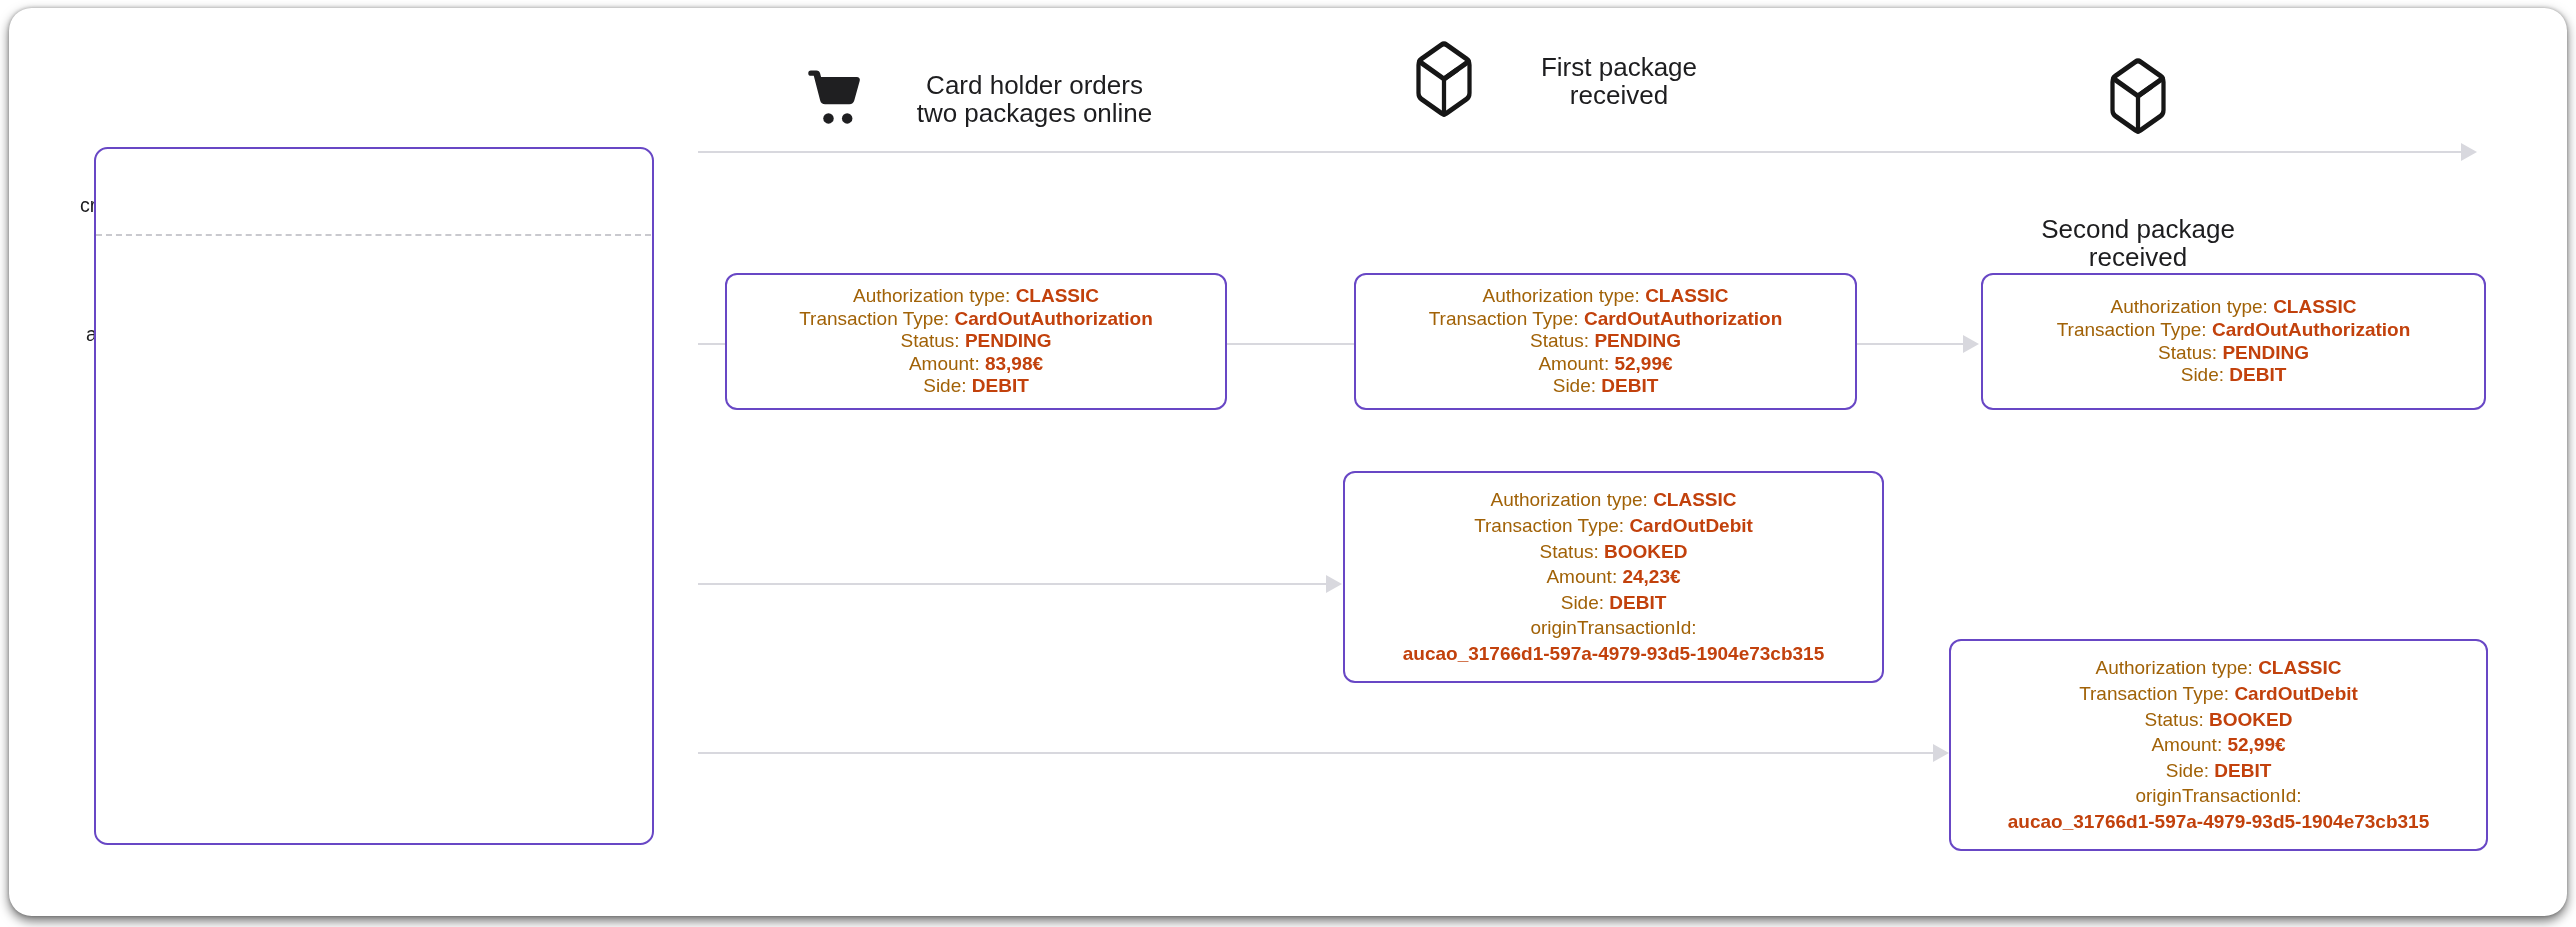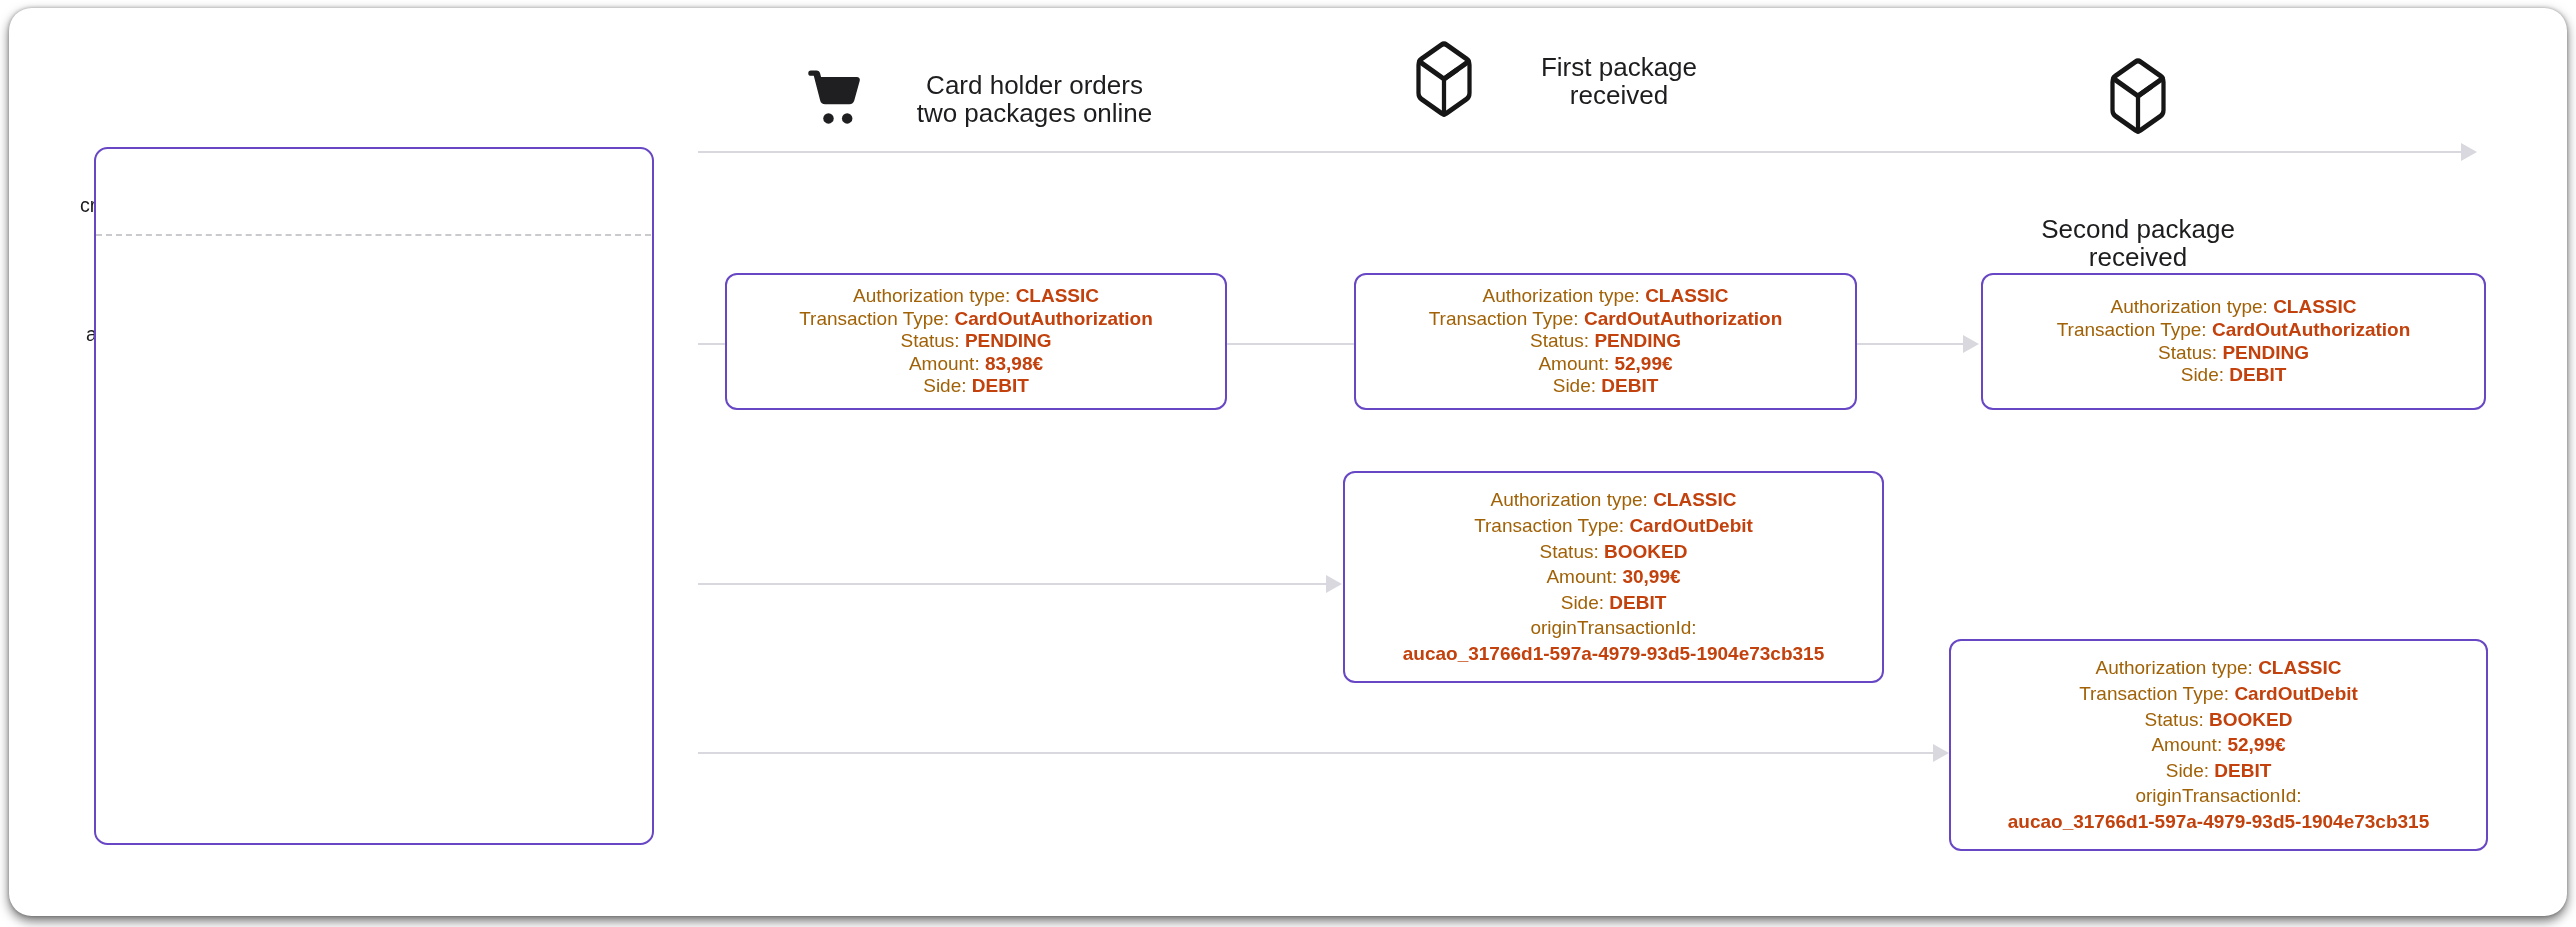--- a/index.html
+++ b/index.html
@@ -144,21 +144,21 @@
 <div class="tx-box" style="left:1981px;top:273px;width:505px;height:137px;">
     <div class="box-line"><span class="lbl">Authorization type: </span><span class="val">CLASSIC</span></div>
     <div class="box-line"><span class="lbl">Transaction Type: </span><span class="val">CardOutAuthorization</span></div>
     <div class="box-line"><span class="lbl">Status: </span><span class="val">PENDING</span></div>
     <div class="box-line"><span class="lbl">Side: </span><span class="val">DEBIT</span></div>
   </div>
 <div class="tx-box tall" style="left:1343px;top:471px;width:541px;height:212px;">
     <div class="box-line"><span class="lbl">Authorization type: </span><span class="val">CLASSIC</span></div>
     <div class="box-line"><span class="lbl">Transaction Type: </span><span class="val">CardOutDebit</span></div>
     <div class="box-line"><span class="lbl">Status: </span><span class="val">BOOKED</span></div>
-    <div class="box-line"><span class="lbl">Amount: </span><span class="val">30,99€</span></div>
+    <div class="box-line"><span class="lbl">Amount: </span><span class="val">24,23€</span></div>
     <div class="box-line"><span class="lbl">Side: </span><span class="val">DEBIT</span></div>
     <div class="box-line"><span class="lbl">originTransactionId:</span></div>
     <div class="box-line"><span class="val">aucao_31766d1-597a-4979-93d5-1904e73cb315</span></div>
   </div>
 <div class="tx-box tall" style="left:1949px;top:639px;width:539px;height:212px;">
     <div class="box-line"><span class="lbl">Authorization type: </span><span class="val">CLASSIC</span></div>
     <div class="box-line"><span class="lbl">Transaction Type: </span><span class="val">CardOutDebit</span></div>
     <div class="box-line"><span class="lbl">Status: </span><span class="val">BOOKED</span></div>
     <div class="box-line"><span class="lbl">Amount: </span><span class="val">52,99€</span></div>
     <div class="box-line"><span class="lbl">Side: </span><span class="val">DEBIT</span></div>

